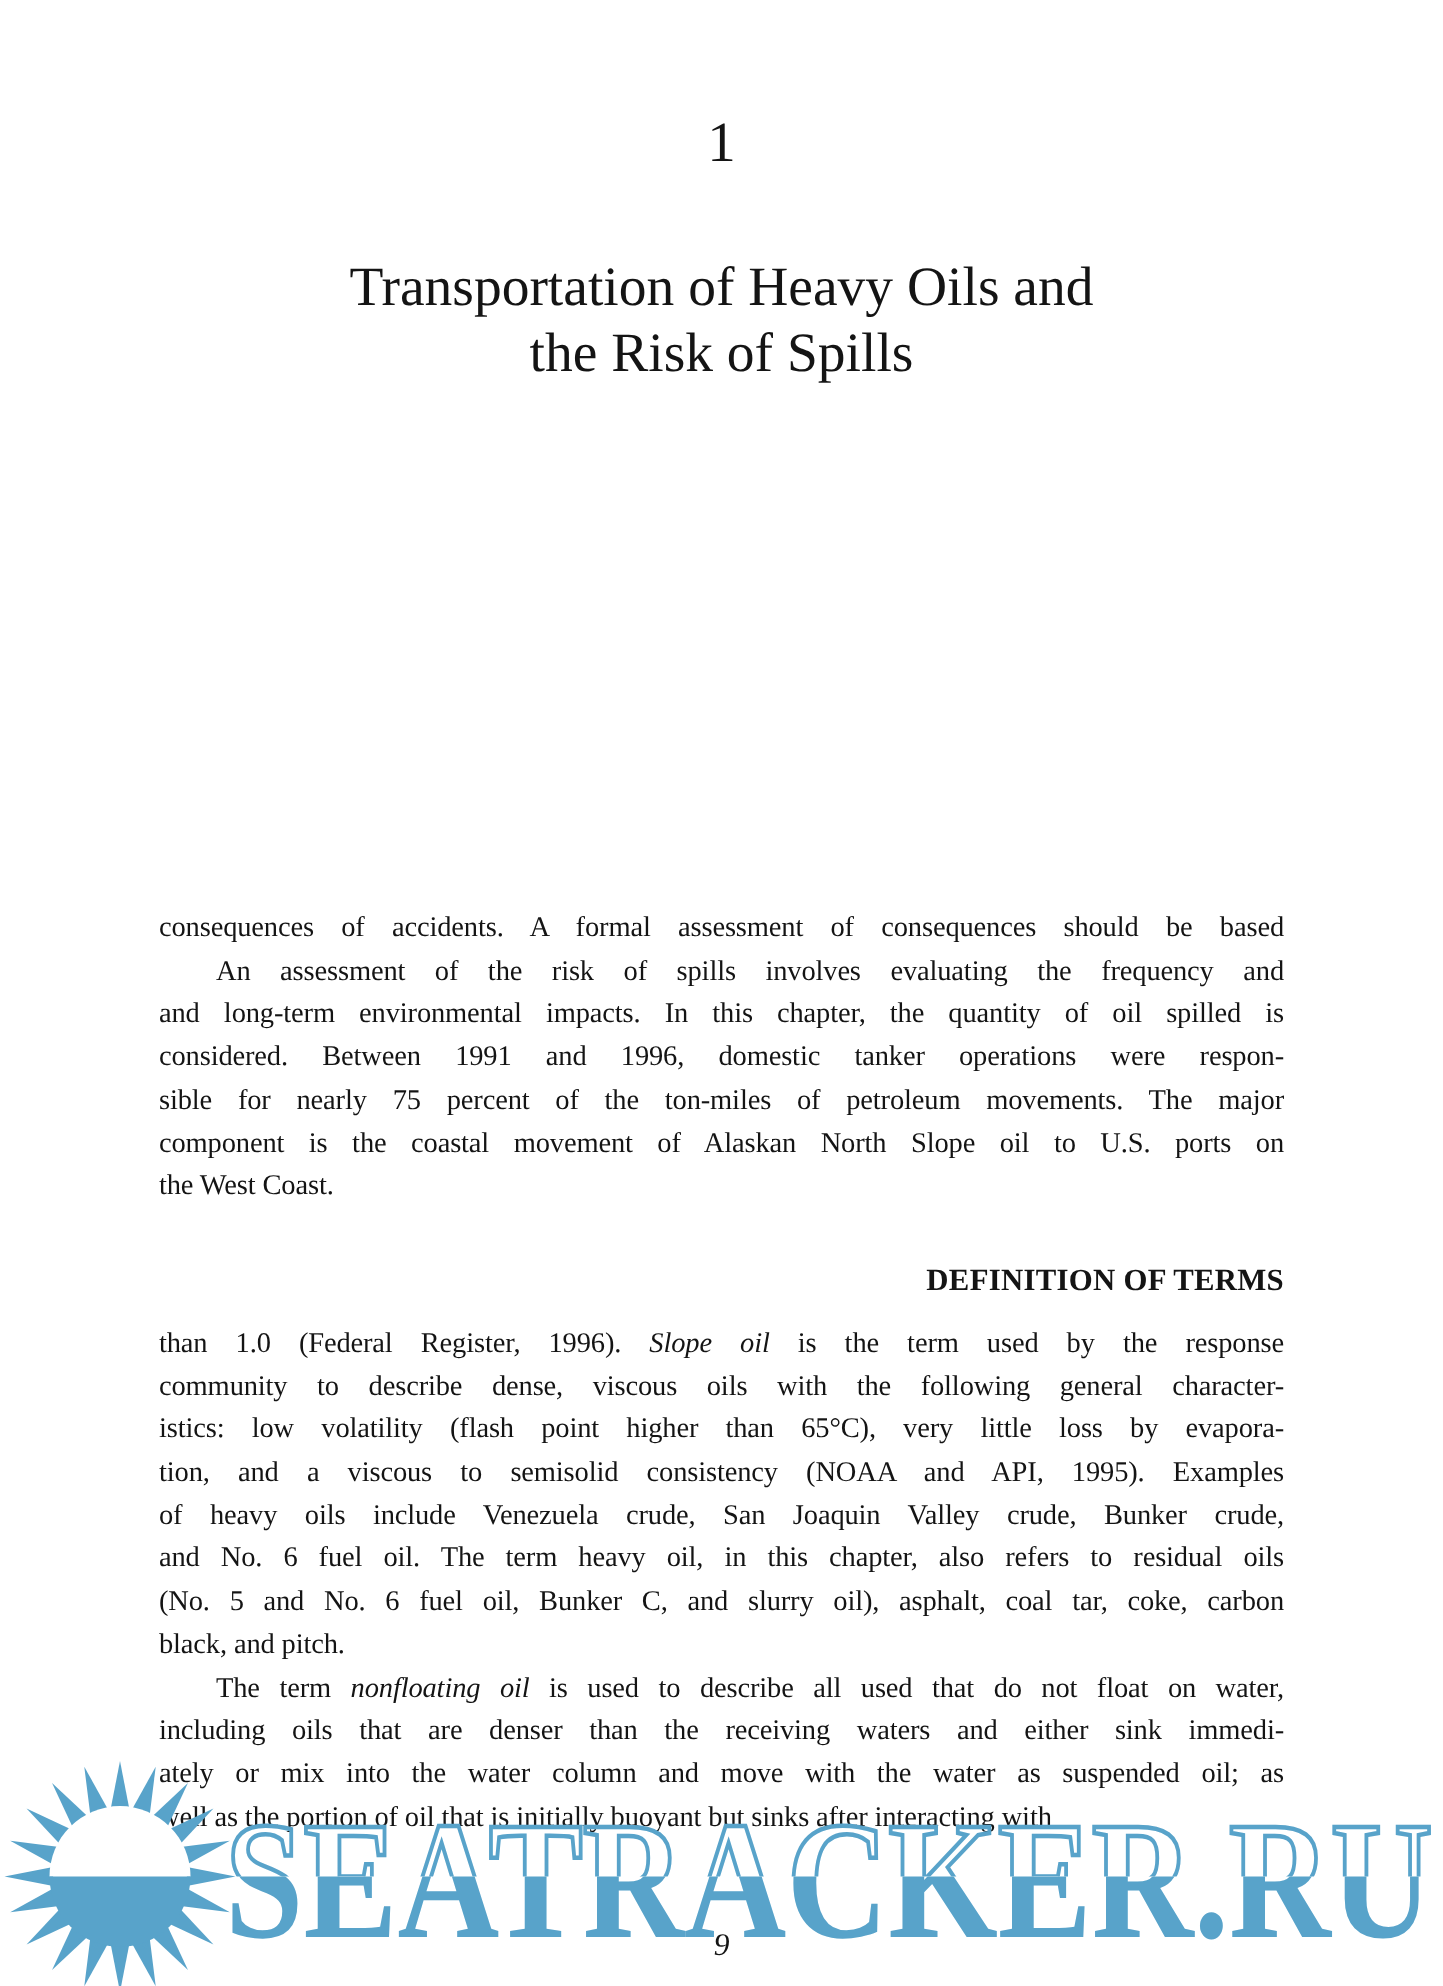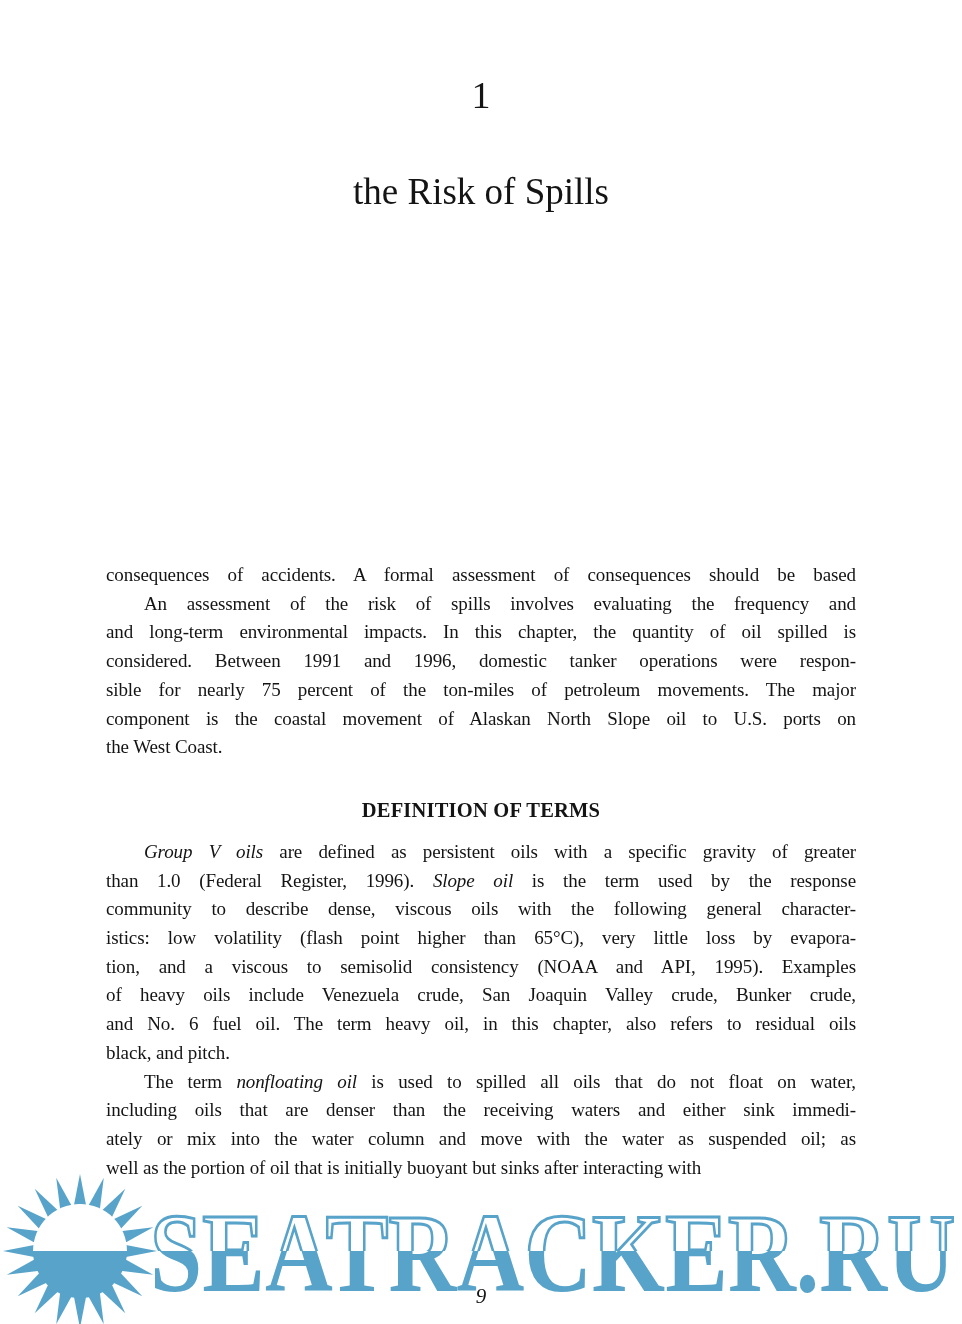--- a/index.html
+++ b/index.html
@@ -36,21 +36,21 @@
   .para { margin: 0; }
   .line {
     text-align: justify;
     text-align-last: justify;
     white-space: normal;
   }
   .line.first { text-indent: 38px; }
   .line.last { text-align-last: left; }
   .it { font-style: italic; }
   .section-heading {
-    text-align: center;
+    text-align: right;
     font-weight: bold;
     font-size: 20.5px;
     line-height: 24px;
     margin-top: 36px;
     margin-bottom: 16px;
     letter-spacing: 0.2px;
   }
   .page-number {
     position: absolute;
     top: 1284px;
@@ -76,47 +76,48 @@
   .sun-ray { fill: var(--wm-color, #58a3ca); }
 </style>
 </head>
 <body>
 
 <div class="page">
 
   <div class="chapter-number">1</div>
 
   <div class="doc-title">
+    <div>Transportation of Heavy Oils and</div>
     <div>the Risk of Spills</div>
   </div>
 
   <div class="body-text">
 
   <div class="para">
         <div class="line"><span>consequences of accidents. A formal assessment of consequences should be based</span></div>
         <div class="line first"><span>An assessment of the risk of spills involves evaluating the frequency and</span></div>
         <div class="line"><span>and long-term environmental impacts. In this chapter, the quantity of oil spilled is</span></div>
         <div class="line"><span>considered. Between 1991 and 1996, domestic tanker operations were respon-</span></div>
         <div class="line"><span>sible for nearly 75 percent of the ton-miles of petroleum movements. The major</span></div>
         <div class="line"><span>component is the coastal movement of Alaskan North Slope oil to U.S. ports on</span></div>
         <div class="line last"><span>the West Coast.</span></div>
       </div>
       <div class="section-heading">DEFINITION OF TERMS</div>
       <div class="para">
-        <div class="line first"><span class="it">Group V oils</span><span> are defined as persistent oils with a specific gravity of greater</span></div>
         <div class="line"><span>than 1.0 (Federal Register, 1996). </span><span class="it">Slope oil</span><span> is the term used by the response</span></div>
         <div class="line"><span>community to describe dense, viscous oils with the following general character-</span></div>
         <div class="line"><span>istics: low volatility (flash point higher than 65°C), very little loss by evapora-</span></div>
         <div class="line"><span>tion, and a viscous to semisolid consistency (NOAA and API, 1995). Examples</span></div>
         <div class="line"><span>of heavy oils include Venezuela crude, San Joaquin Valley crude, Bunker crude,</span></div>
         <div class="line"><span>and No. 6 fuel oil. The term heavy oil, in this chapter, also refers to residual oils</span></div>
+        <div class="line"><span>(No. 5 and No. 6 fuel oil, Bunker C, and slurry oil), asphalt, coal tar, coke, carbon</span></div>
         <div class="line last"><span>black, and pitch.</span></div>
       </div>
       <div class="para">
-        <div class="line first"><span>The term </span><span class="it">nonfloating oil</span><span> is used to spilled all oils that do not float on water,</span></div>
+        <div class="line first"><span>The term </span><span class="it">nonfloating oil</span><span> is used to describe all used that do not float on water,</span></div>
         <div class="line"><span>including oils that are denser than the receiving waters and either sink immedi-</span></div>
         <div class="line"><span>ately or mix into the water column and move with the water as suspended oil; as</span></div>
         <div class="line last"><span>well as the portion of oil that is initially buoyant but sinks after interacting with</span></div>
       </div>
     </div>
 
   <div class="page-number">9</div>
 
   <svg class="watermark-svg" width="962" height="1324" viewBox="0 0 962 1324" xmlns="http://www.w3.org/2000/svg">
     <defs>

